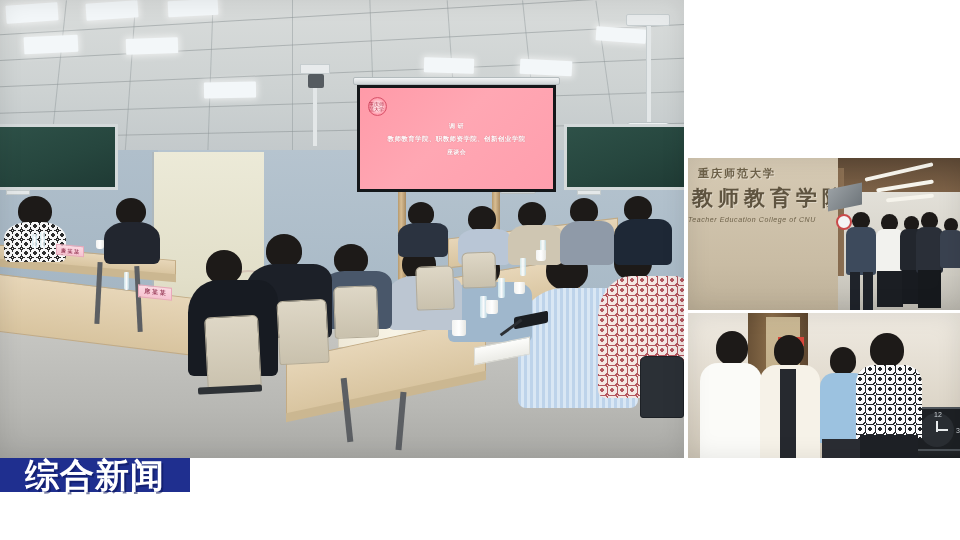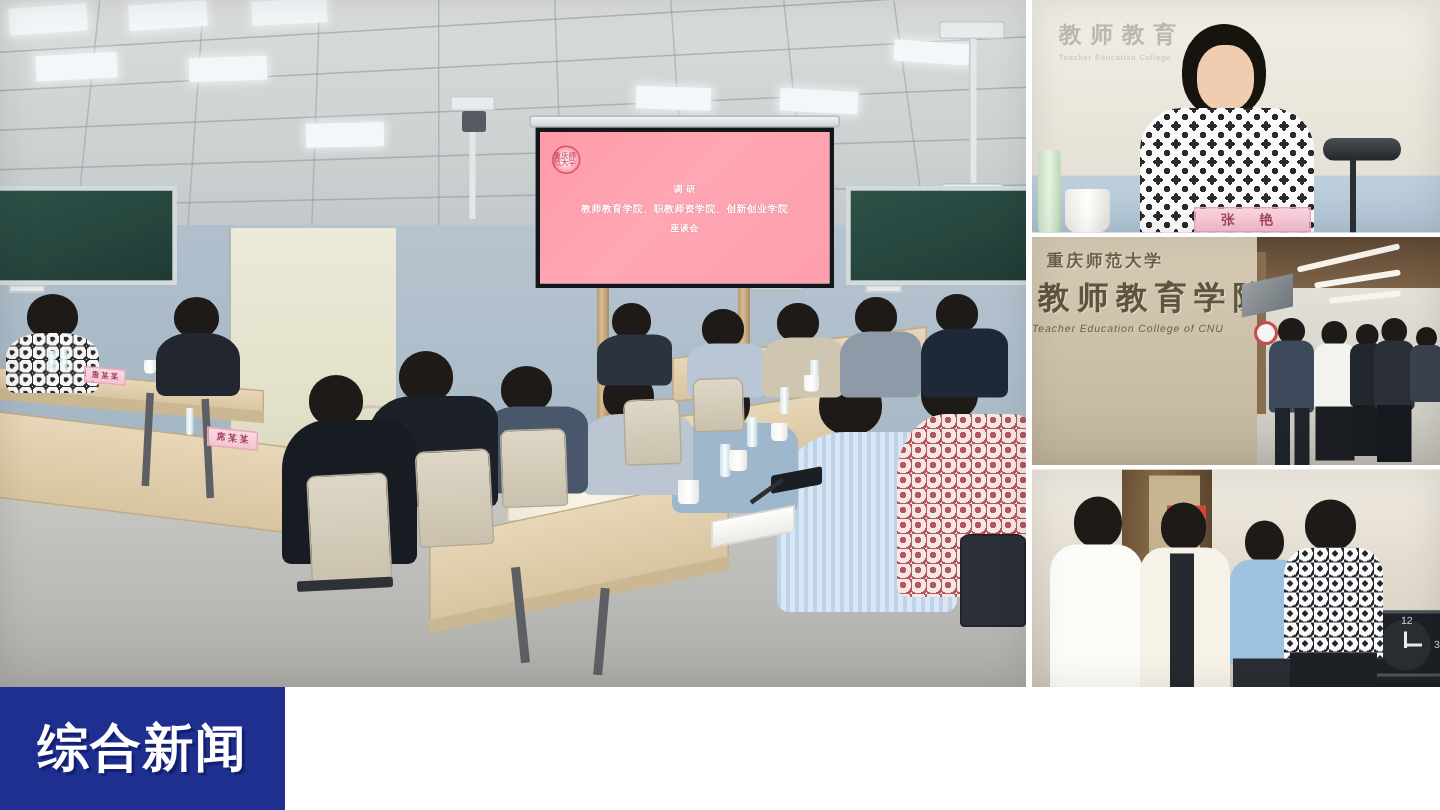--- a/index.html
+++ b/index.html
@@ -205,21 +205,21 @@
     background:#1d2024; border:2px solid #4e545a; }
   .pr3-clock .face { position:absolute; left:18px; top:4px; width:34px; height:34px;
     border-radius:50%; background:#2a2e33; }
   .pr3-clock .hand { position:absolute; background:#e9ecee; }
   .pr3-clock .num { position:absolute; color:#cfd4d8; font-size:7px; }
   .pr3-desk { position:absolute; left:196px; top:132px; width:76px; height:13px;
     background:linear-gradient(#2a2d31,#1c1f22); }
 
   
   .caption { position:absolute; left:0; top:458px; width:960px; height:82px;
-    display:flex; align-items:stretch; }
+    display:flex; align-items:stretch;flex-direction:column; }
   .cap-label { width:190px; background:#1f2f8f;
     display:flex; align-items:center; justify-content:center; }
   .cap-label span { color:#ffffff; font-size:34px; font-weight:bold;
     letter-spacing:1px; line-height:1;
     text-shadow:2px 2px 0 rgba(10,20,90,.55); }
   .cap-text { flex:1; background:#6b9bea;
     display:flex; align-items:center; }
   .cap-text span { color:#ffffff; font-size:21px; font-weight:bold;
     letter-spacing:.3px; padding-left:34px; line-height:1.2; }
 
@@ -435,39 +435,20 @@
     <div style="position:absolute;left:474px;top:342px;width:56px;height:18px;
          background:linear-gradient(#fdfdfb,#ebebe6);transform:skewY(-11deg);border:1px solid #dcdcd5"></div>
     <div style="position:absolute;left:514px;top:314px;width:34px;height:12px;
          background:#1b1e22;transform:skewY(-11deg);border-radius:2px"></div>
     <div style="position:absolute;left:498px;top:326px;width:26px;height:2.5px;
          background:#2c2f33;transform:rotate(-36deg)"></div>
 
     <div class="soft"></div>
   </div>
 
-  <div class="photo-r pr1">
-    <div class="pr1-wall"></div>
-    <div class="pr1-wmk">
-      <div class="cn">教师教育</div>
-      <div class="en">Teacher Education College</div>
-    </div>
-    <div class="pr1-desk"></div>
-    <div class="pr1-head"></div>
-    <div class="pr1-face"></div>
-    <div class="pr1-torso"></div>
-    <div class="pr1-mic"></div>
-    <div class="pr1-micstand"></div>
-    <div class="pr1-bottle"></div>
-    <div class="pr1-cup"></div>
-    <div class="pr1-plate">
-      <span>张 艳</span>
-    </div>
-    <div class="soft"></div>
-  </div>
 
   <div class="photo-r pr2">
     <div class="pr2-hall"></div>
     <div class="pr2-ceil"></div>
     <div class="pr2-lamp" style="left:176px;top:12px;width:70px;transform:rotate(-13deg)"></div>
     <div class="pr2-lamp" style="left:188px;top:26px;width:58px;transform:rotate(-9deg)"></div>
     <div class="pr2-lamp" style="left:198px;top:38px;width:48px;transform:rotate(-6deg)"></div>
     <div class="pr2-door"></div>
     <div class="pr2-floor"></div>
     <div class="pr2-wall"></div>

